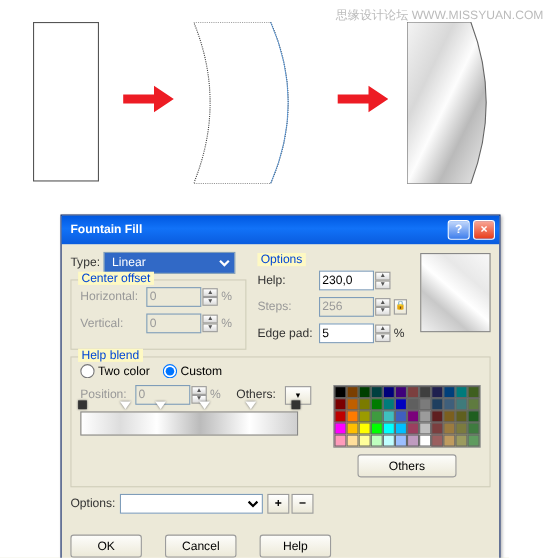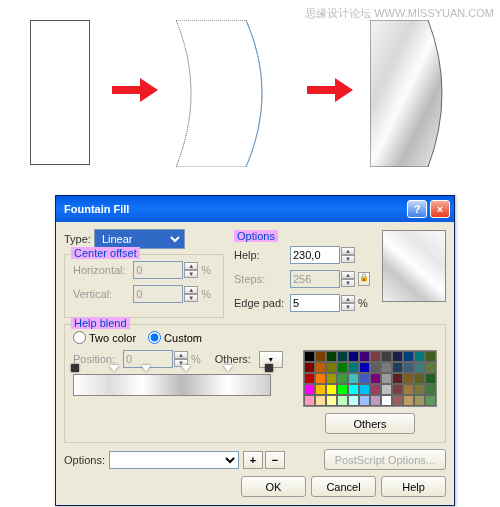--- a/index.html
+++ b/index.html
@@ -18,41 +18,41 @@
 .dialog{position:absolute;left:55px;top:195px;width:400px;background:#ECE9D8;border:1px solid #0A246A;box-shadow:1px 1px 3px rgba(0,0,0,.3)}
 .titlebar{background:linear-gradient(to bottom,#0058e0,#1172f8 45%,#0a5cde);height:26px;display:flex;align-items:center;padding:0 4px;color:#fff;font-weight:bold}
 .titlebar .title{flex:1;padding-left:4px}
 .titlebar .btn{width:20px;height:18px;background:linear-gradient(#f8a898,#e83c1a);border:1px solid #fff;border-radius:3px;display:flex;align-items:center;justify-content:center;color:#fff;font-weight:bold;margin-left:3px}
 .titlebar .btn.h{background:linear-gradient(#c3d8fb,#3e7eec)}
 .body{padding:8px}
 .row{display:flex;align-items:center;margin-bottom:6px}
 .label{margin-right:4px;color:#333}
 .disabled{color:#999}
 select,input[type=text]{border:1px solid #7F9DB9;background:#fff;height:18px;padding:0 2px}
-select.type{width:89px;background:#3169c6;color:#fff;border-color:#3169c6;outline:1px solid #7F9DB9}
+select.type{width:118px;background:#3169c6;color:#fff;border-color:#3169c6;outline:1px solid #7F9DB9}
 .spinner{display:inline-flex;align-items:center}
 .spinner input{width:50px;text-align:left}
 .spinner .sp{display:flex;flex-direction:column;margin-left:1px}
 .spinner .sp span{width:14px;height:8px;background:linear-gradient(#fff,#dcdcdc);border:1px solid #9c9c9c;font-size:6px;line-height:6px;text-align:center;color:#555}
 .spinner.dis input{background:#ECE9D8;color:#999}
 .fieldset{border:1px solid #d0cdba;padding:6px 8px 8px;margin-bottom:6px;position:relative}
-.fieldset .legend{position:absolute;top:-8px;left:6px;background:#f0abfc;padding:0 3px;color:#0046d5}
+.fieldset .legend{position:absolute;top:-8px;left:6px;background:#fef9c3;padding:0 3px;color:#0046d5}
 .topsec{display:flex;gap:10px}
 .left{width:160px}
 .swatch{width:72px;height:72px;border:1px solid #888;background:linear-gradient(221deg,#f8f8f8 0%,#e8e8e8 30%,#fff 50%,#c8c8c8 70%,#f0f0f0 100%)}
 .radio{display:inline-flex;align-items:center;margin-right:12px}
 .radio input{margin-right:3px}
 .gradbar{width:198px;height:22px;border:1px solid #888;background:linear-gradient(to right,#fff 0%,#ddd 18%,#fff 35%,#bbb 55%,#fff 78%,#cfcfcf 100%);position:relative;margin-top:4px}
 .marker{position:absolute;top:-9px;width:0;height:0;border-left:5px solid transparent;border-right:5px solid transparent;border-top:7px solid #fff;filter:drop-shadow(0 0 1px #666)}
 .marker.sq{top:-10px;width:8px;height:8px;background:#333;border:none}
 .palette{display:grid;grid-template-columns:repeat(12,11px);grid-auto-rows:11px;gap:0;border:1px solid #888}
 .palette div{border:1px solid #666}
 .btn3d{background:linear-gradient(#fdfdfb,#ece9d8);border:1px solid #9c9c9c;border-radius:3px;padding:2px 10px;height:21px}
 .btn3d.dis{color:#aaa}
-.bottom{display:flex;justify-content:flex-end;gap:5px;margin-top:6px}
+.bottom{display:flex;justify-content:flex-start;gap:21px;margin-top:19px}
 .preset-btns{display:flex;gap:2px}
 .preset-btns span{width:20px;height:18px;border:1px solid #9c9c9c;background:linear-gradient(#fff,#ece9d8);display:flex;align-items:center;justify-content:center;font-weight:bold}
 .colorbtn{width:24px;height:17px;border:1px solid #9c9c9c;background:linear-gradient(#fff,#ece9d8);display:inline-flex;align-items:center;justify-content:center;font-size:8px}
 </style>
 </head>
 <body>
 
 <div class="watermark">思缘设计论坛  WWW.MISSYUAN.COM</div>
 
 <div class="shapes">
@@ -272,21 +272,20 @@
     </div>
 
     <div class="row">
       <span class="label">Options:</span>
       <select style="width:130px"><option></option></select>
       <span class="preset-btns" style="margin-left:4px">
         <span>+</span>
         <span>−</span>
       </span>
       <span style="flex:1"></span>
-      <button class="btn3d dis">PostScript Options...</button>
     </div>
 
     <div class="bottom">
       <button class="btn3d" style="width:65px">OK</button>
       <button class="btn3d" style="width:65px">Cancel</button>
       <button class="btn3d" style="width:65px">Help</button>
     </div>
   </div>
 </div>
 

